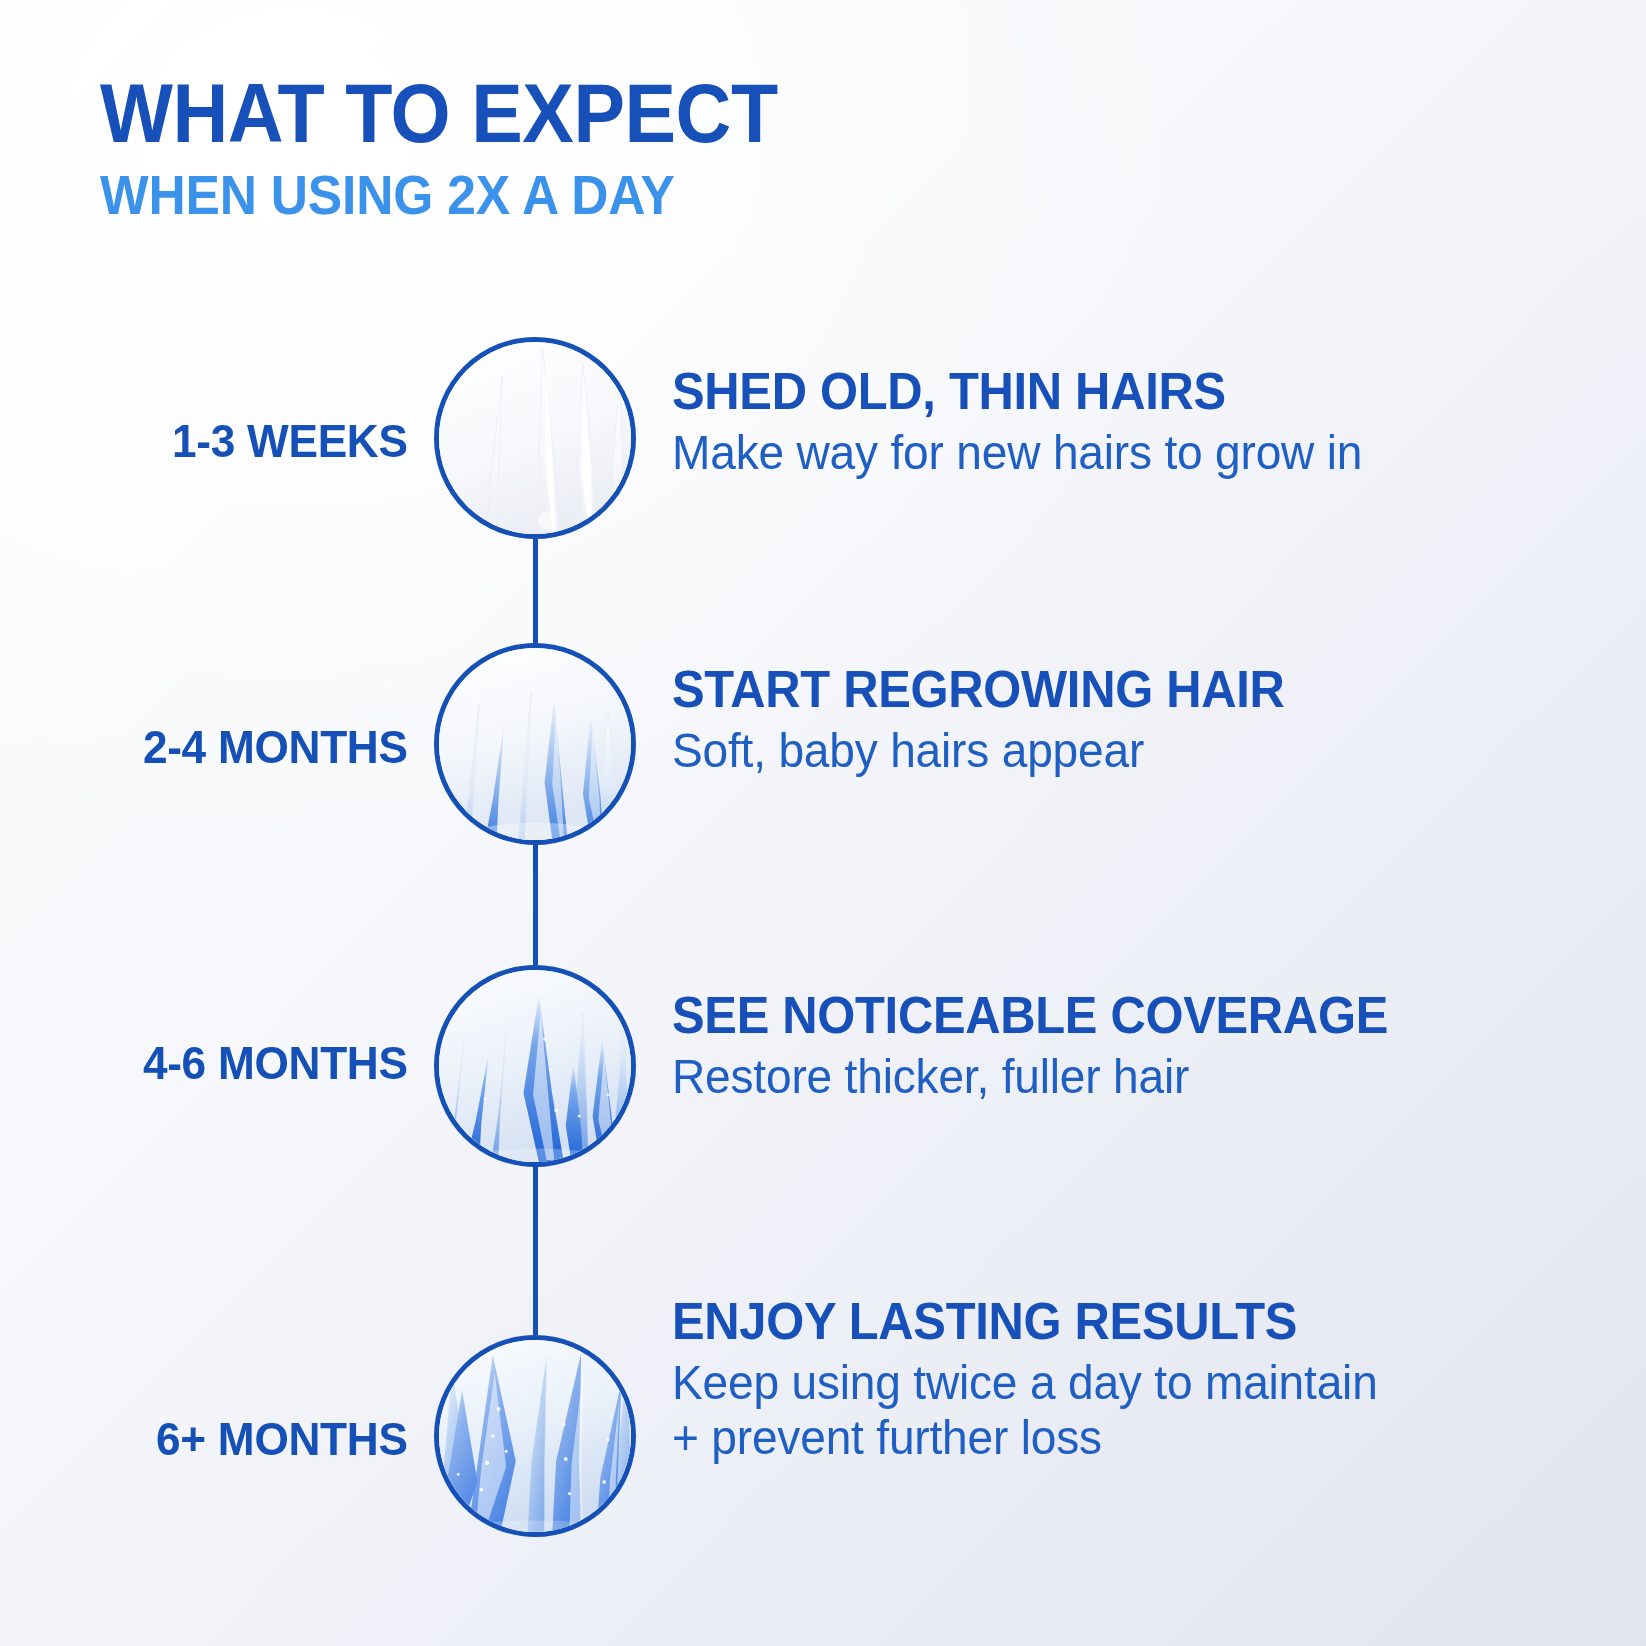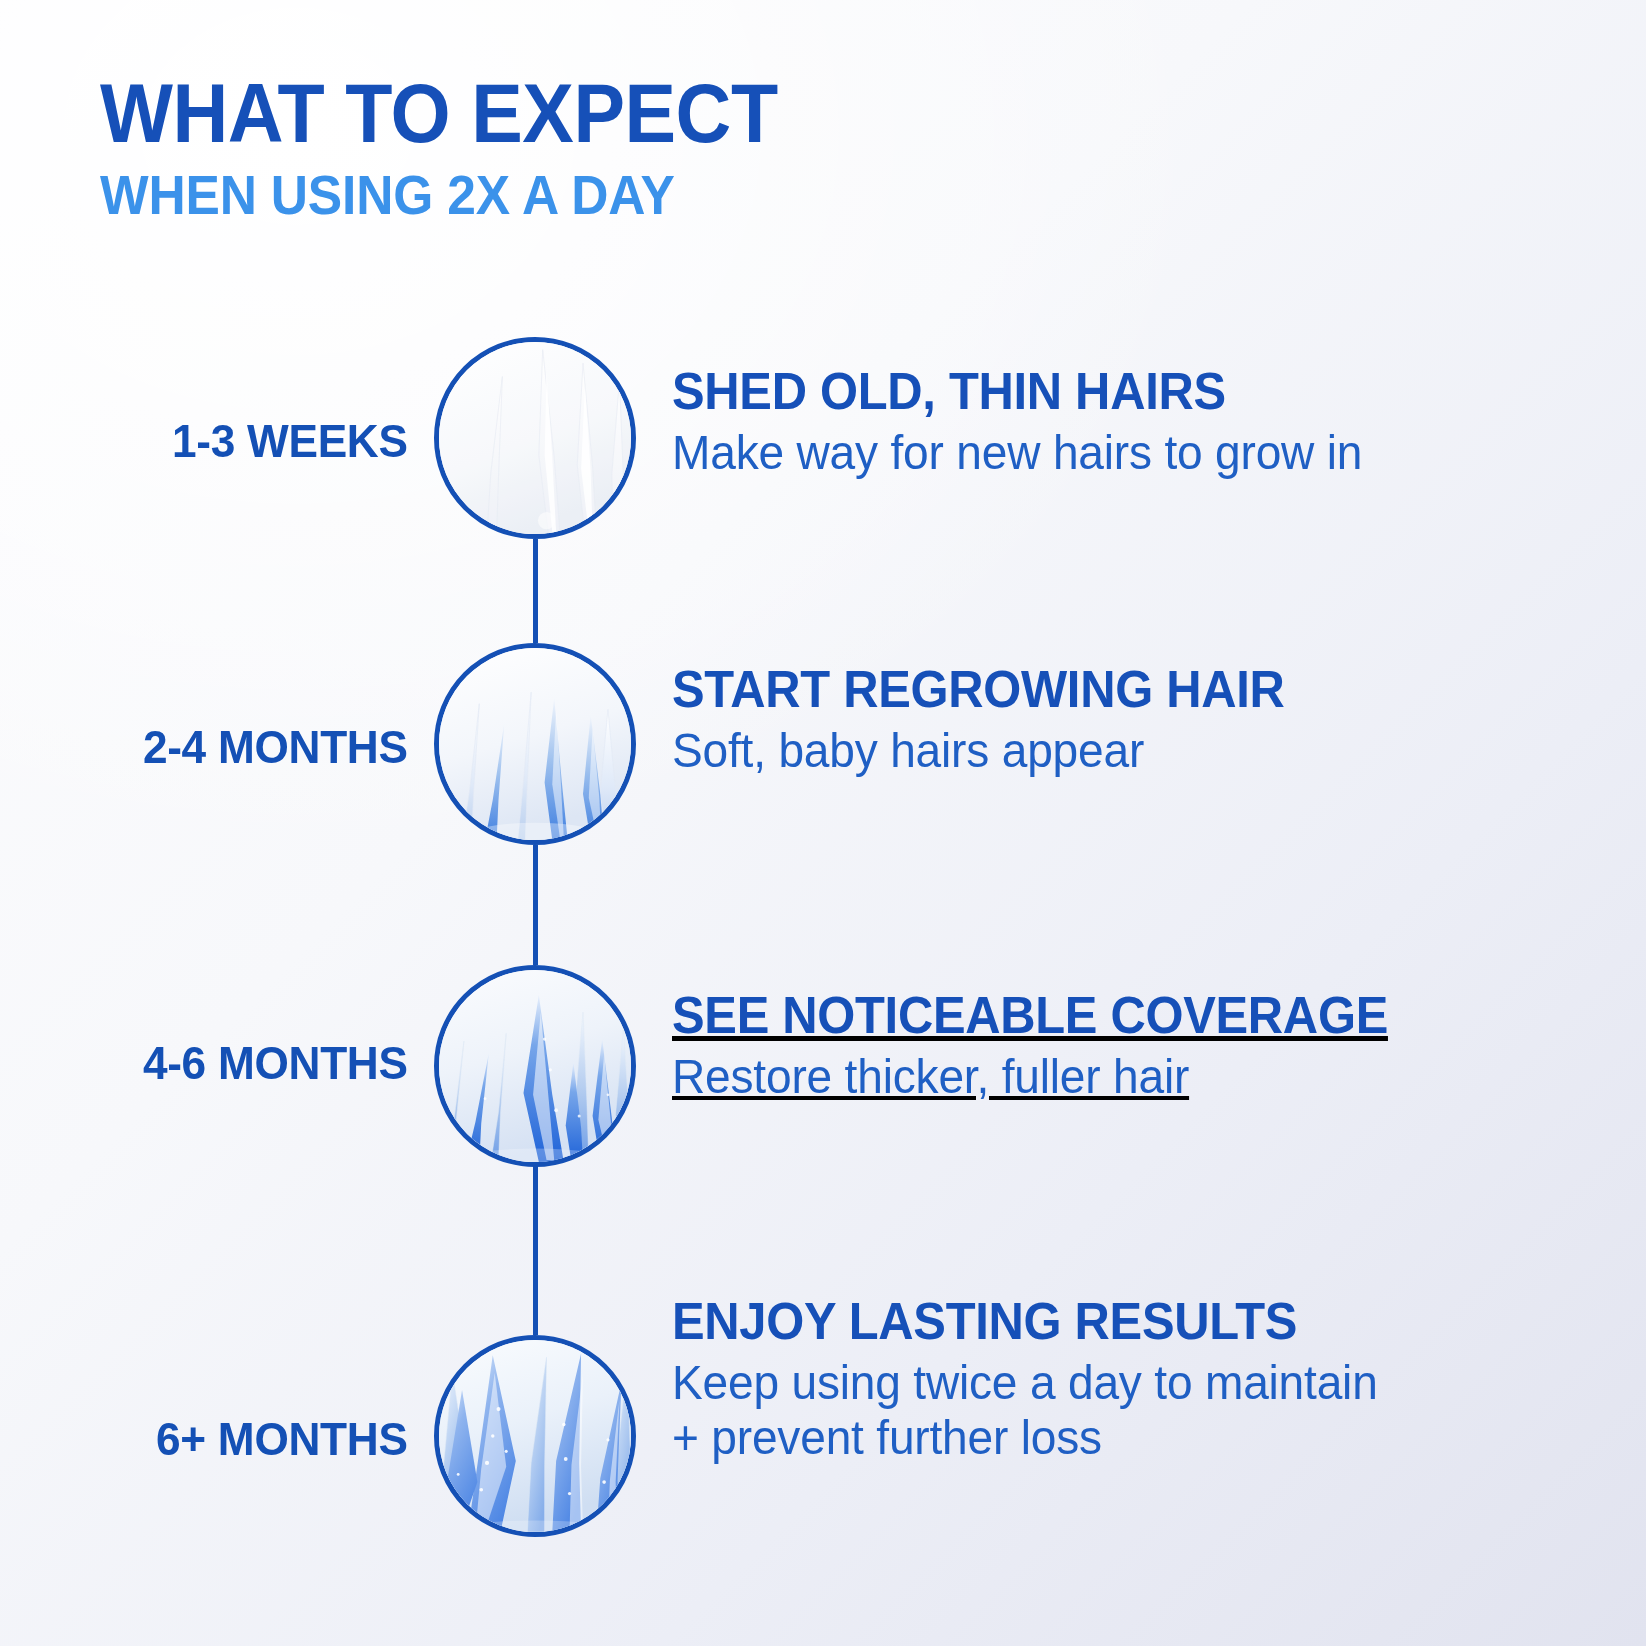--- a/index.html
+++ b/index.html
@@ -247,21 +247,21 @@
             <circle cx="110" cy="72" r="1.8"></circle>
               <circle cx="116" cy="104" r="1.6"></circle>
             <circle cx="122" cy="146" r="2"></circle>
               <circle cx="48" cy="134" r="1.5"></circle>
             <circle cx="146" cy="152" r="1.6"></circle>
               <circle cx="176" cy="130" r="1.4"></circle>
           </g>
           <ellipse cx="100" cy="198" rx="78" ry="12" fill="#ffffff" opacity="0.25"></ellipse>
         </svg>
       </div>
-      <div class="copy" style="top:24px;text-decoration:underline;">
+      <div class="copy" style="top:24px;">
         <div class="copy-title">SEE NOTICEABLE COVERAGE</div>
         <div class="copy-desc">Restore thicker, fuller hair</div>
       </div>
     </div>
 
     <div class="row" style="top:1335px;">
       <div class="period" style="top:76px;">6+ MONTHS</div>
       <div class="bubble" style="top:0;">
         <svg viewBox="0 0 200 200" preserveAspectRatio="xMidYMid slice">
           <defs>

